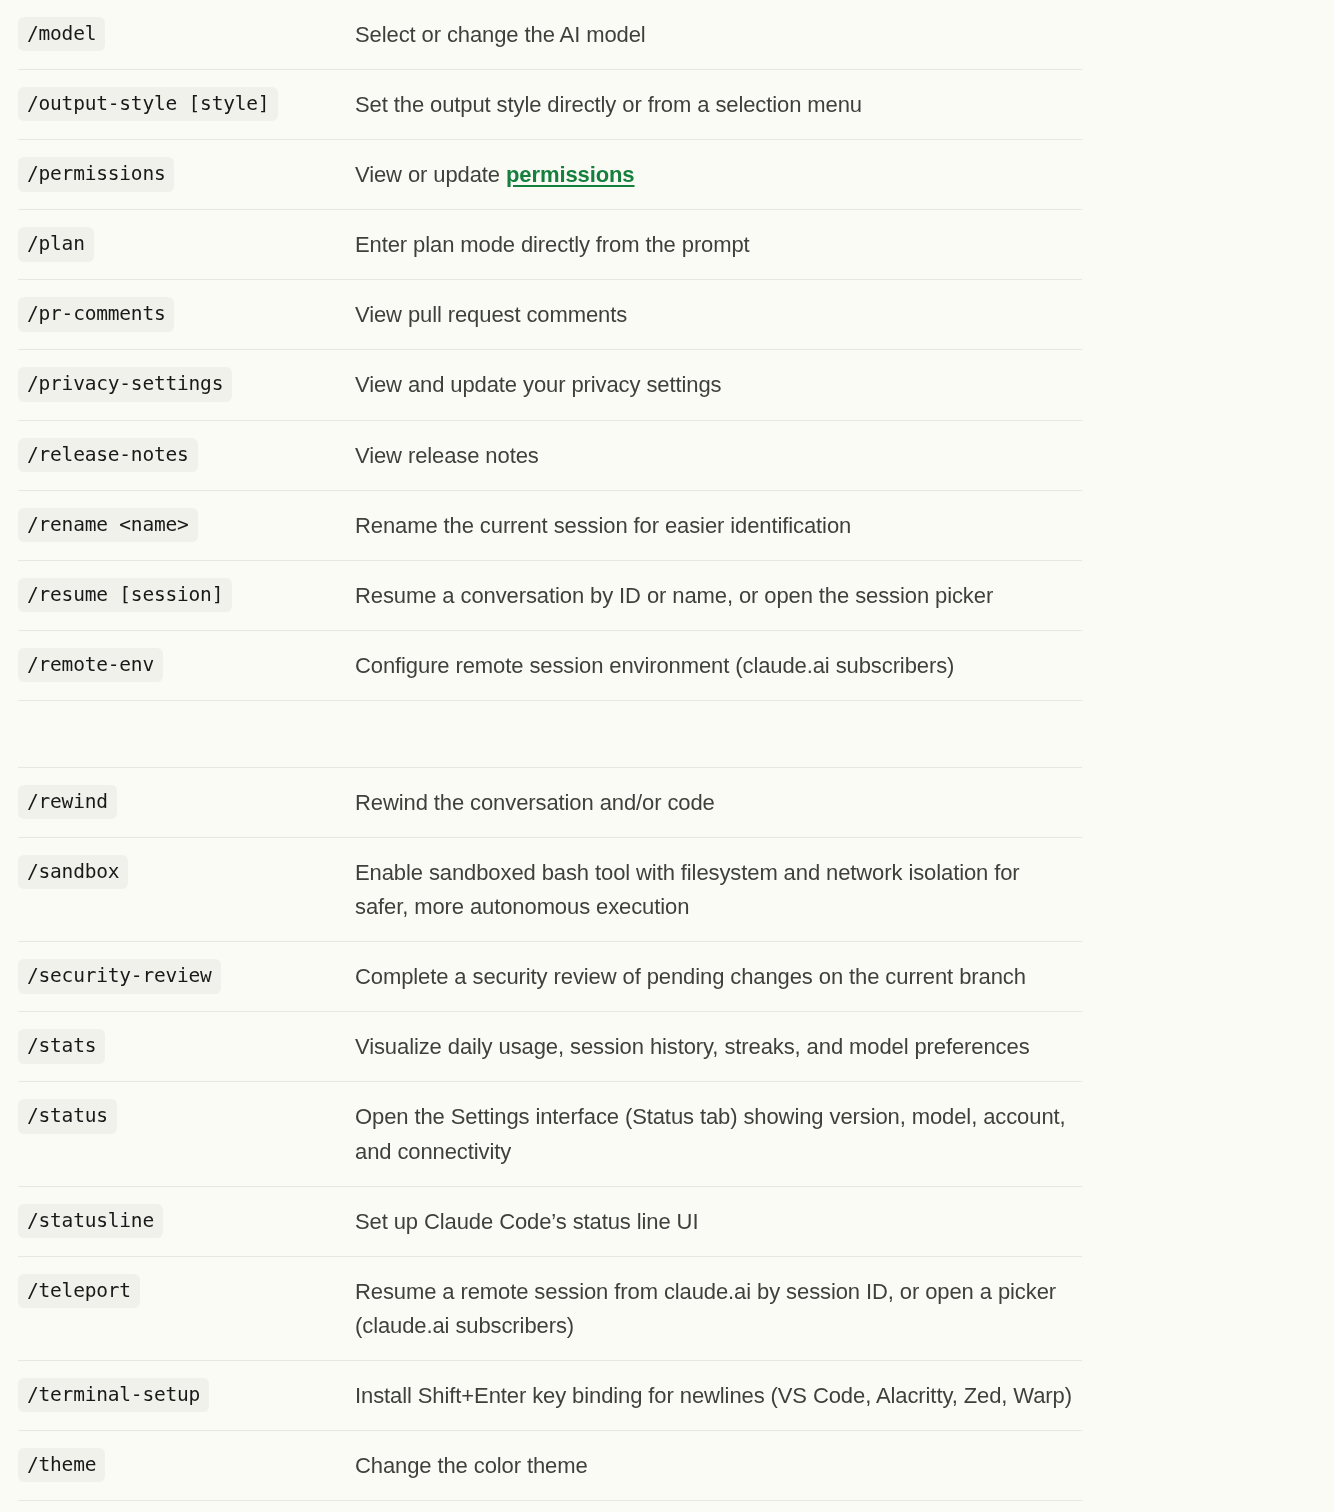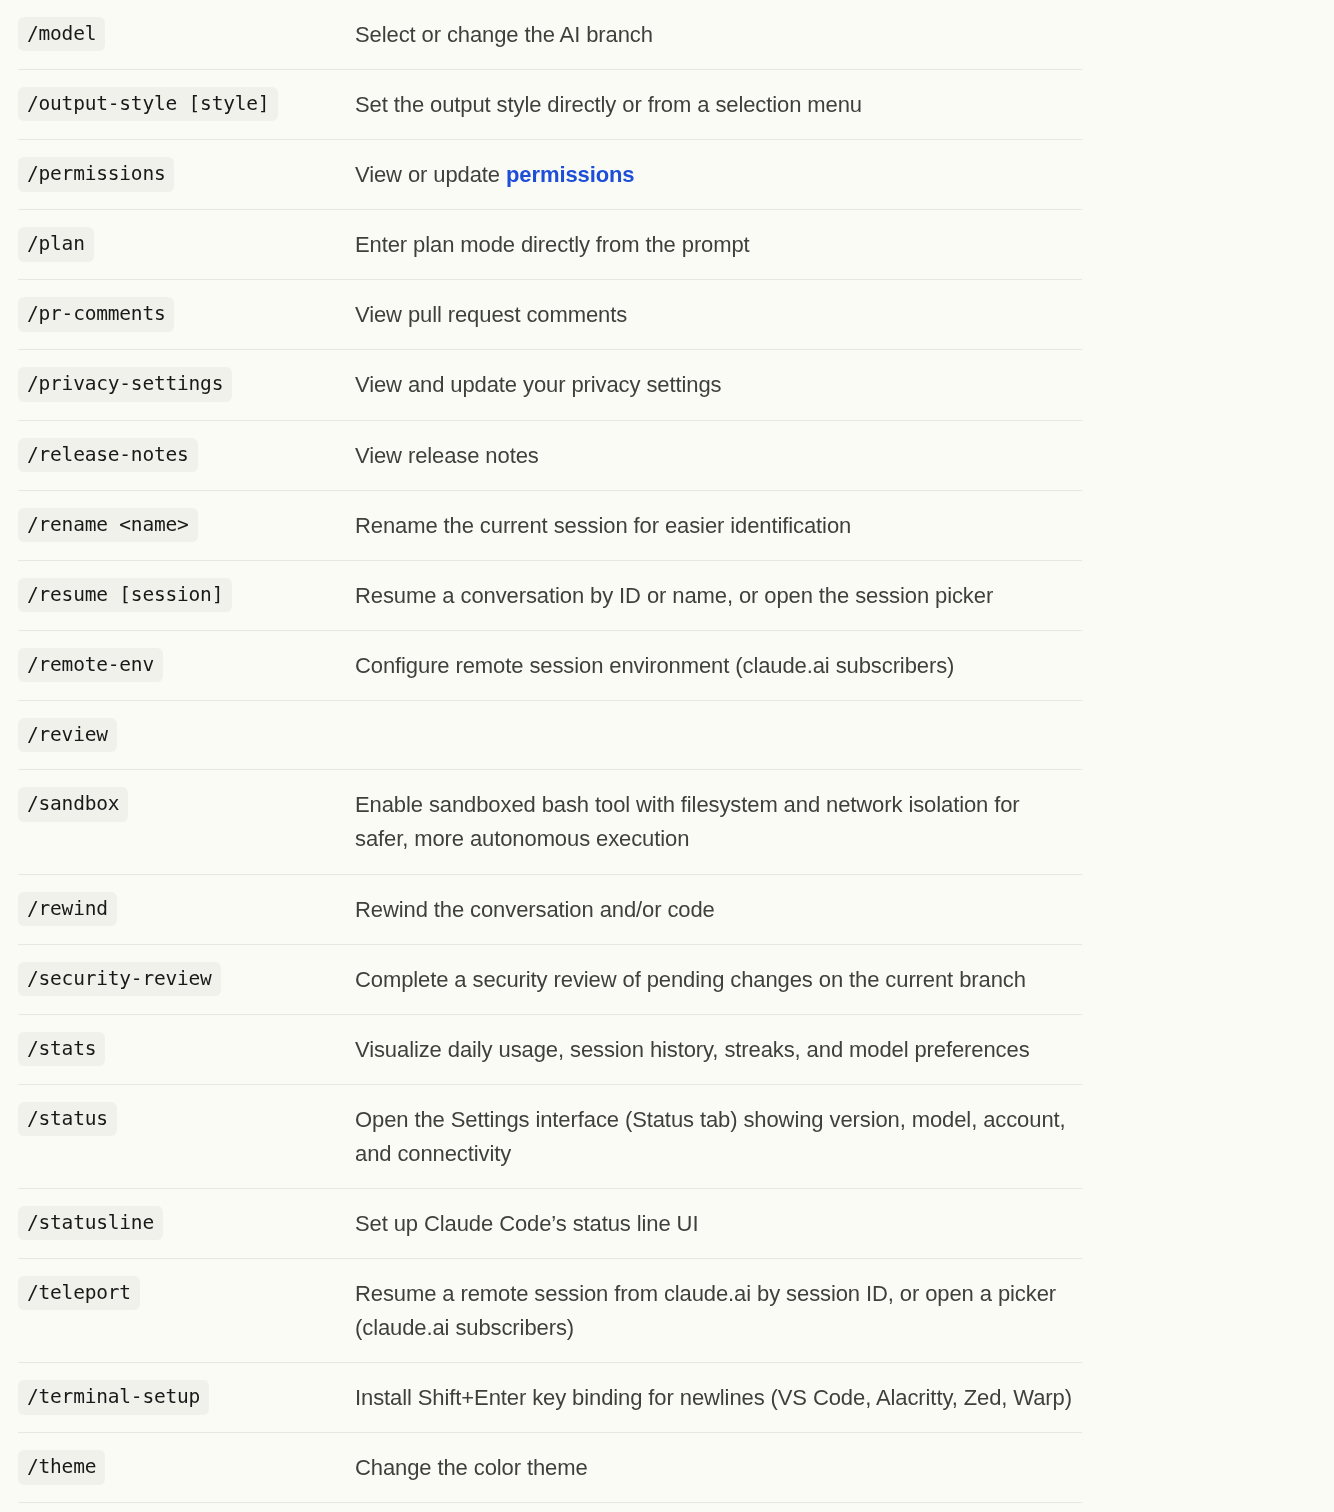--- a/index.html
+++ b/index.html
@@ -63,34 +63,35 @@
     flex: 1 1 auto;
     font-size: 22px;
     line-height: 1.55;
     color: #3f3f3c;
     letter-spacing: -0.1px;
     padding-top: 2px;
     padding-right: 10px;
   }
 
   .desc-link {
-    color: #1d4ed8;
+    color: #15803d;
     font-weight: 700;
+    text-decoration: underline;
     text-underline-offset: 3px;
     text-decoration-thickness: 1.6px;
     cursor: pointer;
   }
 </style>
 </head>
 <body>
 
 <div class="doc-table" id="table-root">
     <div class="cmd-row">
       <div class="cmd-cell"><code class="cmd-chip">/model</code></div>
-      <div class="desc-cell">Select or change the AI branch</div>
+      <div class="desc-cell">Select or change the AI model</div>
     </div>
     <div class="cmd-row">
       <div class="cmd-cell"><code class="cmd-chip">/output-style [style]</code></div>
       <div class="desc-cell">Set the output style directly or from a selection menu</div>
     </div>
     <div class="cmd-row">
       <div class="cmd-cell"><code class="cmd-chip">/permissions</code></div>
       <div class="desc-cell"><span>View or update </span><span class="desc-link">permissions</span></div>
     </div>
     <div class="cmd-row">
@@ -115,29 +116,28 @@
     </div>
     <div class="cmd-row">
       <div class="cmd-cell"><code class="cmd-chip">/resume [session]</code></div>
       <div class="desc-cell">Resume a conversation by ID or name, or open the session picker</div>
     </div>
     <div class="cmd-row">
       <div class="cmd-cell"><code class="cmd-chip">/remote-env</code></div>
       <div class="desc-cell">Configure remote session environment (claude.ai subscribers)</div>
     </div>
     <div class="cmd-row">
-      <div class="cmd-cell"><code class="cmd-chip">/review</code></div>
+    </div>
+    <div class="cmd-row">
+      <div class="cmd-cell"><code class="cmd-chip">/rewind</code></div>
+      <div class="desc-cell">Rewind the conversation and/or code</div>
     </div>
     <div class="cmd-row">
       <div class="cmd-cell"><code class="cmd-chip">/sandbox</code></div>
       <div class="desc-cell">Enable sandboxed bash tool with filesystem and network isolation for safer, more autonomous execution</div>
-    </div>
-    <div class="cmd-row">
-      <div class="cmd-cell"><code class="cmd-chip">/rewind</code></div>
-      <div class="desc-cell">Rewind the conversation and/or code</div>
     </div>
     <div class="cmd-row">
       <div class="cmd-cell"><code class="cmd-chip">/security-review</code></div>
       <div class="desc-cell">Complete a security review of pending changes on the current branch</div>
     </div>
     <div class="cmd-row">
       <div class="cmd-cell"><code class="cmd-chip">/stats</code></div>
       <div class="desc-cell">Visualize daily usage, session history, streaks, and model preferences</div>
     </div>
     <div class="cmd-row">

